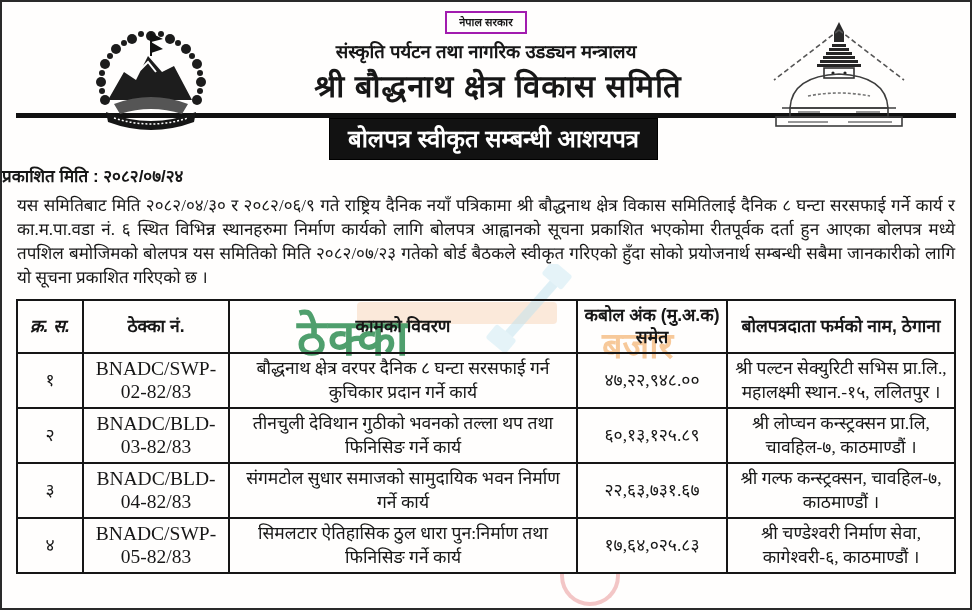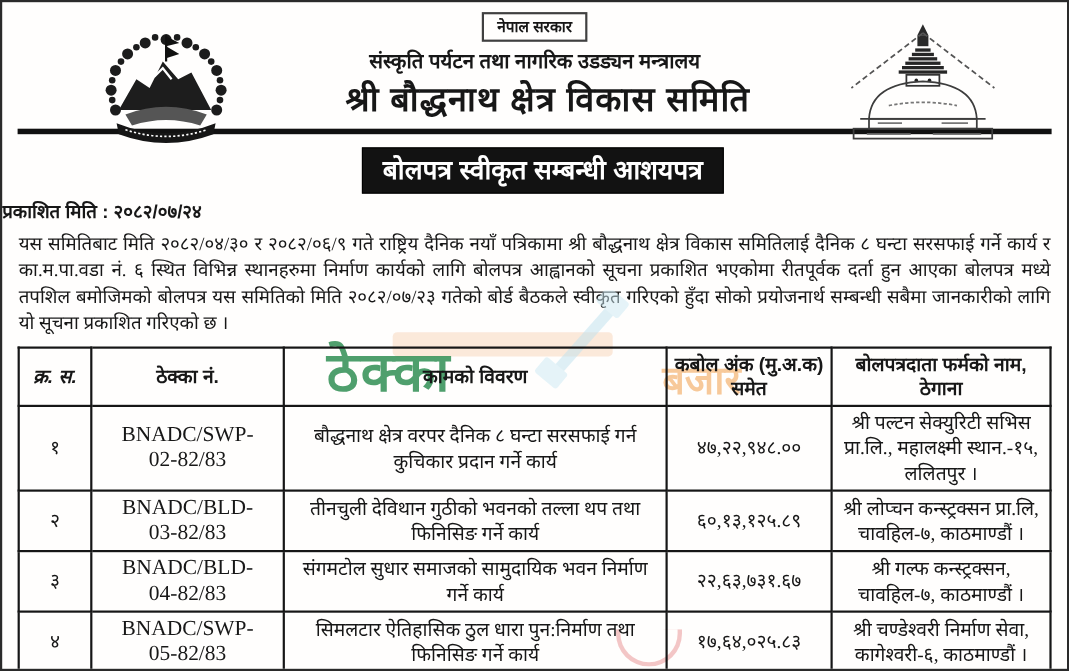--- a/index.html
+++ b/index.html
@@ -11,24 +11,24 @@
     background: #fffefd;
     border: 2px solid #2a2a2a;
     overflow: hidden;
     font-family: "Liberation Serif", serif;
     color: #171717;
   }
   
   .header { position: relative; text-align: center; padding-top: 9px; }
   .gov-box {
     display: inline-block;
-    border: 2px solid #404040;
+    border: 2px solid #a21caf;
     padding: 1px 12px 3px 12px;
     font-family: "Liberation Sans", sans-serif;
-    font-weight: bold; font-size: 14px;
+    font-weight: bold; font-size: 11px;
   }
   .ministry {
     margin-top: 4px;
     font-family: "Liberation Sans", sans-serif;
     font-weight: bold; font-size: 18.5px;
   }
   .committee {
     margin-top: 1px;
     font-family: "Liberation Sans", sans-serif;
     font-weight: bold; font-size: 31px; letter-spacing: 1px; padding-left: 24px;
@@ -38,21 +38,21 @@
     font-family: "Liberation Sans", sans-serif;
     font-weight: bold; font-size: 17.5px;
   }
   .seal-left  { position: absolute; left: 88px;  top: 24px; width: 122px; height: 110px; }
   .stupa-right{ position: absolute; right: 60px; top: 16px; width: 142px; height: 118px; }
   .divider {
     margin: 7px 14px 0 14px;
     height: 5px; background: #111;
   }
   
-  .title-band { text-align: center; margin-top: 12px; padding-left: 15px; }
+  .title-band { text-align: center; margin-top: 0; padding-left: 15px; }
   .title-box {
     display: inline-block;
     background: #121212; color: #ffffff;
     font-family: "Liberation Sans", sans-serif;
     font-weight: bold; font-size: 24px;
     padding: 2px 18px 5px 18px;
     border: 1px solid #000;
   }
   .pub-date {
     text-align: left; margin-top: 4px;
@@ -100,21 +100,21 @@
     border: 2px solid #161616;
     text-align: center; vertical-align: middle;
     padding: 3px 5px;
   }
   th {
     font-family: "Liberation Sans", sans-serif;
     font-weight: bold; font-size: 17.5px; line-height: 1.3;
   }
   td { font-size: 17.5px; line-height: 1.32; }
   .col-sn { width: 66px; font-style: italic; }
-  .col-contract { width: 175px; }
+  .col-contract { width: 146px; }
   .col-work { width: 348px; margin-top: 28px; }
   .col-amount { width: 150px; margin-top: 25px; }
   .col-firm { width: auto; }
   th.h-sn { padding: 2px 12px; }
   td.c-contract {
     font-family: "Liberation Serif", serif;
     font-size: 19.5px; line-height: 1.15; text-align: center;
   }
   tbody tr { height: 55px; }
   thead tr { height: 53px; }

